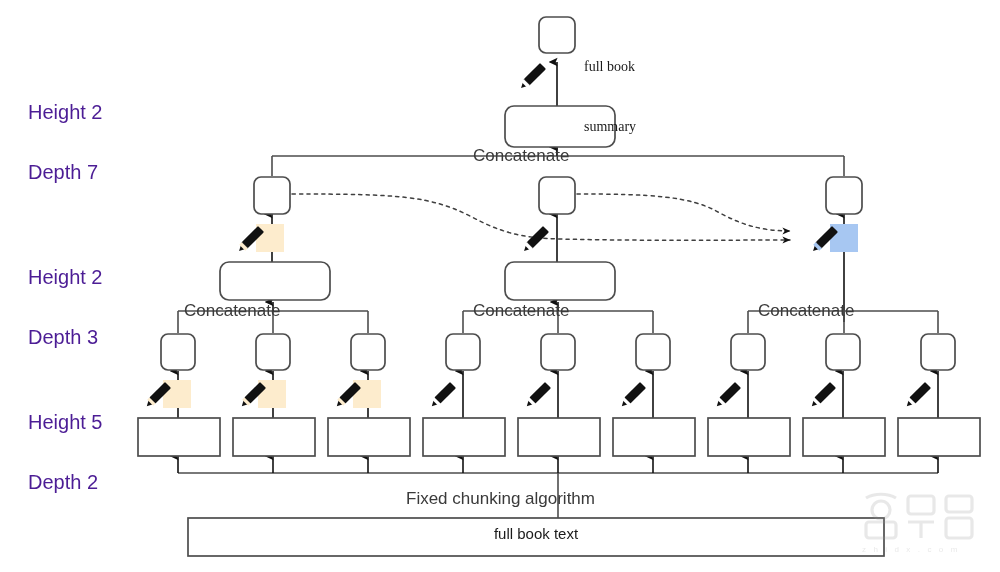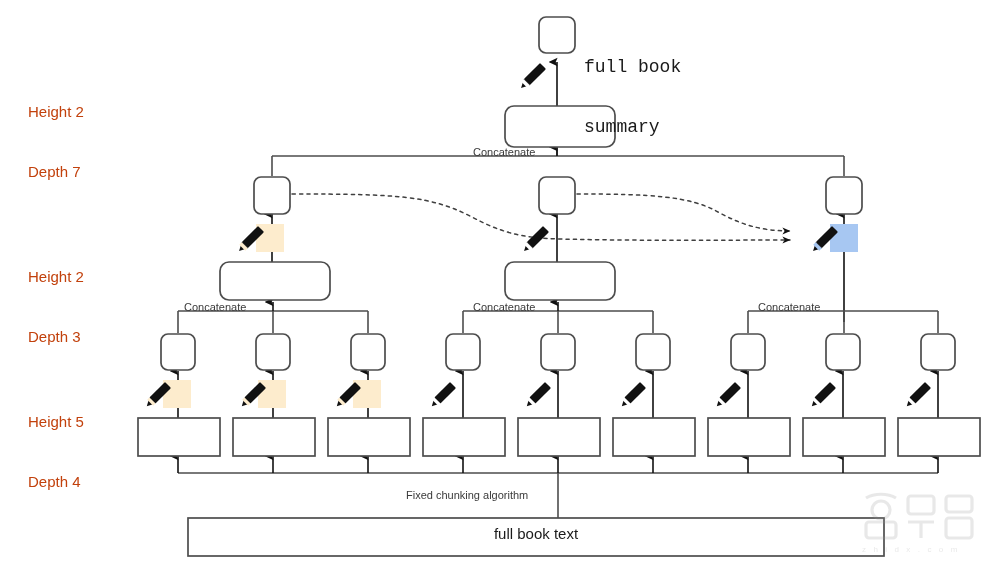--- a/index.html
+++ b/index.html
@@ -1,21 +1,21 @@
 <!DOCTYPE html>
 <html><head>
 <meta charset="utf-8">
 <style>
   html,body{margin:0;padding:0;background:#ffffff;}
   body{width:1000px;height:572px;overflow:hidden;font-family:"Liberation Sans",sans-serif;}
   #stage{position:relative;width:1000px;height:572px;background:#fff;}
   svg#diagram{position:absolute;left:0;top:0;width:1000px;height:572px;}
-  .lvl-label{position:absolute;font-family:"Liberation Sans",sans-serif;font-size:15px;color:#c2410c;line-height:20px;white-space:pre;}
-  .node-label{position:absolute;font-family:Liberation Mono, monospace;font-size:18px;color:#1a1a1a;line-height:20px;white-space:pre;}
-  .edge-label{position:absolute;font-family:"Liberation Sans",sans-serif;font-size:11px;color:#3a3a3a;white-space:nowrap;}
+  .lvl-label{position:absolute;font-family:"Liberation Sans",sans-serif;font-size:20px;color:#4c1d95;line-height:20px;white-space:pre;}
+  .node-label{position:absolute;font-family:Liberation Serif, serif;font-size:14px;color:#1a1a1a;line-height:20px;white-space:pre;}
+  .edge-label{position:absolute;font-family:"Liberation Sans",sans-serif;font-size:17px;color:#3a3a3a;white-space:nowrap;}
   .box-text{position:absolute;font-family:"Liberation Sans",sans-serif;font-size:15px;color:#1a1a1a;white-space:nowrap;}
 </style>
 </head>
 <body>
 
 <div id="stage">
 
   <svg id="diagram" viewBox="0 0 1000 572">
     <defs>
       <marker id="arrH" markerWidth="9" markerHeight="9" refX="7.6" refY="4" orient="auto" markerUnits="userSpaceOnUse">
@@ -218,21 +218,21 @@
   <div class="lvl-label" style="left:28px;top:62px;">
     <div>Height 2</div>
     <div>Depth 7</div>
   </div>
   <div class="lvl-label" style="left:28px;top:227px;">
     <div>Height 2</div>
     <div>Depth 3</div>
   </div>
   <div class="lvl-label" style="left:28px;top:372px;">
     <div>Height 5</div>
-    <div>Depth 4</div>
+    <div>Depth 2</div>
   </div>
 
   <div class="node-label" style="left:584px;top:17px;">
     <div>full book</div>
     <div>summary</div>
   </div>
 
   <div class="edge-label" style="left:473px;top:146px;">Concatenate</div>
   <div class="edge-label" style="left:184px;top:301px;">Concatenate</div>
   <div class="edge-label" style="left:473px;top:301px;">Concatenate</div>

